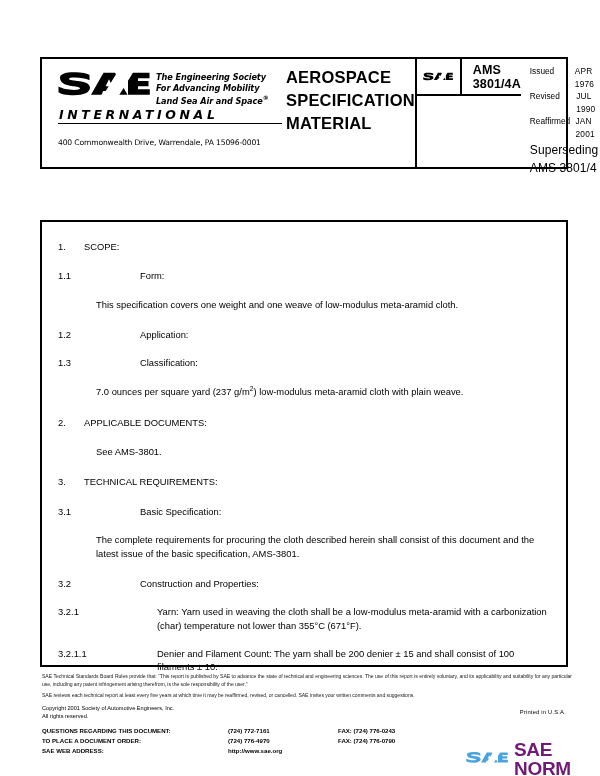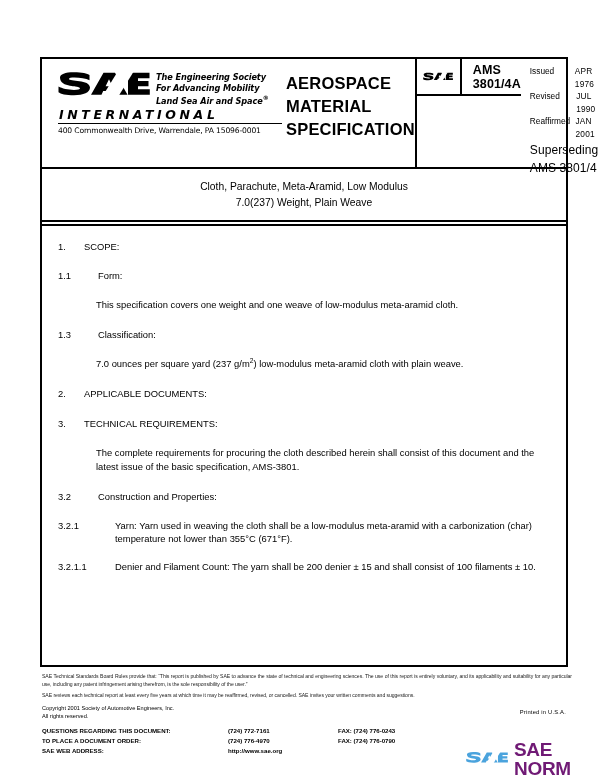--- a/index.html
+++ b/index.html
@@ -82,29 +82,29 @@
   }
   .addr-rule {
     border-top: 1.4px solid #000;
     margin-top: 1px;
     width: 224px;
   }
   .sae-address {
     font-family: "DejaVu Sans", sans-serif;
     font-size: 7.6px;
     letter-spacing: -0.15px;
-    margin-top: 2px;
+    margin-top: 14px;
     white-space: nowrap;
   }
 
   .hdr-mid {
     flex: 1 1 auto;
     border-right: 2px solid #000;
     box-sizing: border-box;
-    padding: 13px 0 0 12px;
+    padding: 7px 0 0 12px;
     font-size: 16.5px;
     font-weight: bold;
     line-height: 1.38;
     letter-spacing: 0.2px;
   }
 
   .hdr-right {
     width: 161px;
     box-sizing: border-box;
     display: flex;
@@ -169,21 +169,21 @@
     box-sizing: border-box;
     padding: 18px 16px 0 16px;
   }
 
   .clause {
     display: flex;
     font-size: 9.4px;
     line-height: 1.42;
     margin-bottom: 16px;
   }
-  .clause.tight { margin-bottom: 15px; }
+  .clause.tight { margin-bottom: 15px; gap: 42px; }
   .cl-num {
     flex: 0 0 auto;
     white-space: nowrap;
   }
   .cl-num.w1 { width: 26px; }
   .cl-num.w2 { width: 40px; }
   .cl-num.w3 { width: 57px; }
   .cl-text {
     flex: 1 1 auto;
   }
@@ -310,22 +310,22 @@
             <div><span>Land Sea Air and Space</span><sup>®</sup></div>
           </div>
         </div>
         <div class="intl-word">INTERNATIONAL</div>
         <div class="addr-rule"></div>
         <div class="sae-address">400 Commonwealth Drive, Warrendale, PA 15096-0001</div>
       </div>
 
       <div class="hdr-mid">
         <div>AEROSPACE</div>
+        <div>SPECIFICATION</div>
         <div>MATERIAL</div>
-        <div>SPECIFICATION</div>
       </div>
 
       <div class="hdr-right">
         <div class="hdr-doc">
           <div class="hdr-doc-logo">
             <svg width="30" height="11" viewBox="0 0 92 26" aria-hidden="true">
               <g fill="#000000">
                 <path d="M2 6.5 C2 3.2 7 1.2 16 1.2 C24 1.2 29.5 2.4 31.5 4.0 L31.5 9.2 C28 7.6 22 6.6 16.5 6.6 C13 6.6 11 7.0 11 7.9 C11 10.6 32 8.0 32 16.6 C32 21.6 25.5 24.3 16 24.3 C8 24.3 2.5 22.9 0.5 21.2 L0.5 15.6 C4 17.6 10 18.9 16 18.9 C20 18.9 22 18.4 22 17.3 C22 14.3 2 17.2 2 6.5 Z"></path>
                 <path d="M33 23.8 L45.5 1.8 L57 1.8 L69.5 23.8 L58.5 23.8 L56.7 20.1 L45.2 20.1 L43.5 23.8 Z M47.6 15.2 L54.3 15.2 L51 8.3 Z"></path>
                 <path d="M70 1.8 L91.5 1.8 L91.5 7.3 L80 7.3 L80 10.1 L90.5 10.1 L90.5 15.2 L80 15.2 L80 18.2 L91.8 18.2 L91.8 23.8 L70 23.8 Z"></path>
@@ -346,56 +346,61 @@
           </div>
           <div class="date-row">
             <span class="date-label">Reaffirmed</span>
             <span class="date-value">JAN 2001</span>
           </div>
           <div class="superseding">Superseding AMS 3801/4</div>
         </div>
       </div>
     </div>
 
-    <div class="header-title">
-      <div>Cloth, Parachute, Meta-Aramid, Low Modulus</div>
-      <div>7.0(237) Weight, Plain Weave</div>
-    </div>
   </div>
 
   <div class="body-frame">
 
     <div class="clause">
       <span class="cl-num w1">1.</span>
       <span class="cl-text">SCOPE:</span>
     </div>
 
     <div class="clause tight">
       <span class="cl-num w2">1.1</span>
       <span class="cl-text">Form:</span>
     </div>
     <p class="para">This specification covers one weight and one weave of low-modulus meta-aramid cloth.</p>
 
+    <div class="clause tight">
+      <span class="cl-num w2">1.2</span>
+      <span class="cl-text">Application:</span>
+    </div>
 
     <div class="clause tight">
       <span class="cl-num w2">1.3</span>
       <span class="cl-text">Classification:</span>
     </div>
     <p class="para"><span>7.0 ounces per square yard (237 g/m</span><sup class="sub-unit">2</sup><span>) low-modulus meta-aramid cloth with plain weave.</span></p>
 
     <div class="clause">
       <span class="cl-num w1">2.</span>
       <span class="cl-text">APPLICABLE DOCUMENTS:</span>
     </div>
+    <p class="para">See AMS-3801.</p>
 
     <div class="clause">
       <span class="cl-num w1">3.</span>
       <span class="cl-text">TECHNICAL REQUIREMENTS:</span>
     </div>
 
+    <div class="clause tight">
+      <span class="cl-num w2">3.1</span>
+      <span class="cl-text">Basic Specification:</span>
+    </div>
     <p class="para">The complete requirements for procuring the cloth described herein shall consist of this document and the latest issue of the basic specification, AMS-3801.</p>
 
     <div class="clause tight">
       <span class="cl-num w2">3.2</span>
       <span class="cl-text">Construction and Properties:</span>
     </div>
 
     <div class="clause tight">
       <span class="cl-num w3">3.2.1</span>
       <span class="cl-text"><span>Yarn: Yarn used in weaving the cloth shall be a low-modulus meta-aramid with a carbonization (char) temperature not lower than 355</span><span>°</span><span>C (671</span><span>°</span><span>F).</span></span>

